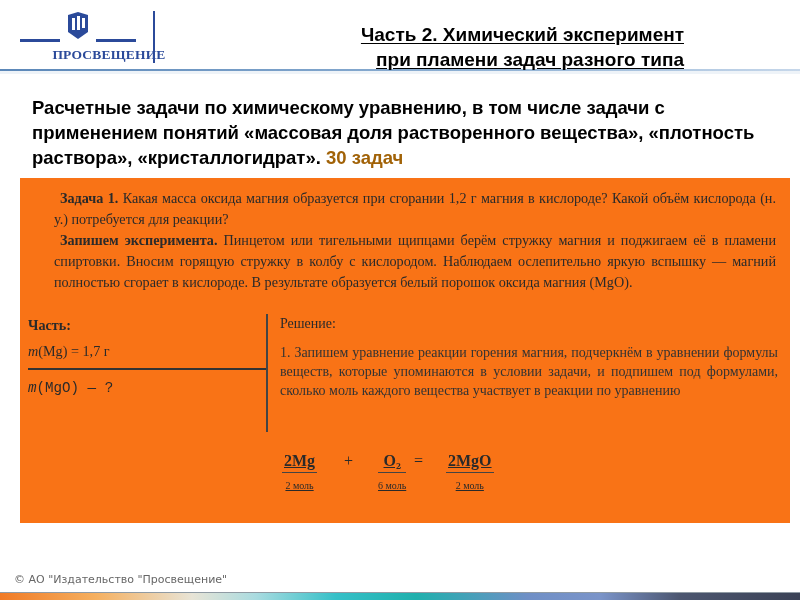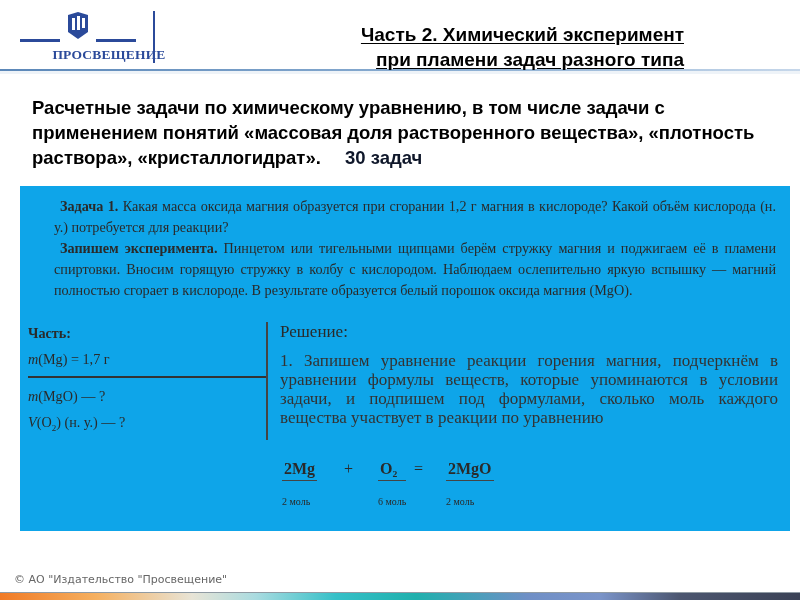--- a/index.html
+++ b/index.html
@@ -16,47 +16,47 @@
     .header-divider { position: absolute; left: 153px; top: 11px; width: 2px; height: 52px; background: #2b4a9a; }
     .header-rule { position: absolute; left: 0; top: 69px; width: 800px; height: 2px;
       background: linear-gradient(to right, #5b87b8, #8fb1d4 60%, #c6d7ea); }
     .header-rule-shadow { position: absolute; left: 0; top: 71px; width: 800px; height: 3px; background: #eef3f8; }
 
     .slide-title { position: absolute; left: 270px; top: 22px; width: 414px; text-align: right;
       font-weight: bold; font-size: 19px; line-height: 25px; text-decoration: underline; text-underline-offset: 2px; }
 
     
     .subtitle { position: absolute; left: 32px; top: 95px; width: 760px; font-weight: bold; font-size: 18.5px; line-height: 25px; }
-    .subtitle .count { color: #0f172a; margin-left: 19px; }
+    .subtitle .count { color: #a16207; }
 
     
-    .scan { position: absolute; left: 20px; top: 186px; width: 770px; height: 345px; background: #0ea5e9; }
+    .scan { position: absolute; left: 20px; top: 178px; width: 770px; height: 345px; background: #f97316; }
     .scan-text { font-family: "Liberation Serif", serif; color: #2a2a2a; }
     .problem { position: absolute; left: 34px; top: 10px; width: 722px; font-size: 14.2px; line-height: 21px; text-align: justify; }
     .problem p { text-indent: 6px; }
     .problem .lead { font-weight: bold; }
 
     .given { position: absolute; left: 8px; top: 134px; width: 238px; font-size: 14.2px; line-height: 22px; }
     .given .label { font-weight: bold; }
     .given .row { height: 26px; line-height: 26px; }
     .given-rule { position: absolute; left: 8px; top: 190px; width: 238px; height: 1.5px; background: #333; }
     .given-vline { position: absolute; left: 246px; top: 136px; width: 1.5px; height: 118px; background: #444; }
-    .unknowns { position: absolute; left: 8px; top: 197px; width: 238px; font-size: 14.2px; line-height: 26px; }
+    .unknowns { position: absolute; left: 8px; top: 197px; width: 238px; font-size: 14.2px; line-height: 26px; font-family: Liberation Mono, monospace; }
     .italic { font-style: italic; }
     sub { font-size: 9px; }
 
-    .solution { position: absolute; left: 260px; top: 136px; width: 498px; font-size: 17px; line-height: 19px; }
+    .solution { position: absolute; left: 260px; top: 136px; width: 498px; font-size: 14px; line-height: 19px; }
     .solution .heading { margin-bottom: 10px; }
     .solution .body { text-align: justify; font-weight: normal; color: #333; }
 
     
     .equation { position: absolute; left: 262px; top: 274px; height: 50px; font-family: "Liberation Serif", serif; color: #2a2a2a; }
-    .eq-term { position: absolute; top: 0; text-align: left; }
+    .eq-term { position: absolute; top: 0; text-align: center; text-decoration: underline; }
     .eq-formula { font-size: 16px; font-weight: bold; padding: 0 2px 2px; border-bottom: 1.5px solid #444; }
-    .eq-mol { font-size: 10px; margin-top: 15px; white-space: nowrap; }
+    .eq-mol { font-size: 10px; margin-top: 7px; white-space: nowrap; }
     .eq-op { position: absolute; top: 0; font-size: 16px; }
 
     
     .footer-text { position: absolute; left: 14px; top: 573px; font-family: "DejaVu Sans", sans-serif; font-size: 11px; color: #666; }
     .footer-bar { position: absolute; left: 0; top: 593px; width: 800px; height: 7px;
       background: linear-gradient(to right, #f07a25 0%, #f5b060 12%, #e8e4d6 24%, #a9dbe0 32%, #35c0c8 42%, #1fb0ad 52%, #6f8fc6 66%, #7a94c9 75%, #4c5670 85%, #3b4256 100%); }
     .footer-bar-top { position: absolute; left: 0; top: 592px; width: 800px; height: 1px; background: #8f9aa3; }
   </style>
 </head>
 <body>
@@ -103,23 +103,20 @@
     <div class="row">
       <span class="italic">m</span><span>(Mg) = 1,7 г</span>
     </div>
   </div>
   <div class="given-rule"></div>
   <div class="given-vline"></div>
   <div class="unknowns">
     <div>
       <span class="italic">m</span><span>(MgO) — ?</span>
     </div>
-    <div>
-      <span class="italic">V</span><span>(O</span><sub>2</sub><span>) (н. у.) — ?</span>
-    </div>
   </div>
 
   <div class="solution">
     <div class="heading">Решение:</div>
     <div class="body">1. Запишем уравнение реакции горения магния, подчеркнём в уравнении формулы веществ, которые упоминаются в условии задачи, и подпишем под формулами, сколько моль каждого вещества участвует в реакции по уравнению</div>
   </div>
 
   <div class="equation">
     <div class="eq-term" style="left:0;">
       <div class="eq-formula">2Mg</div>

